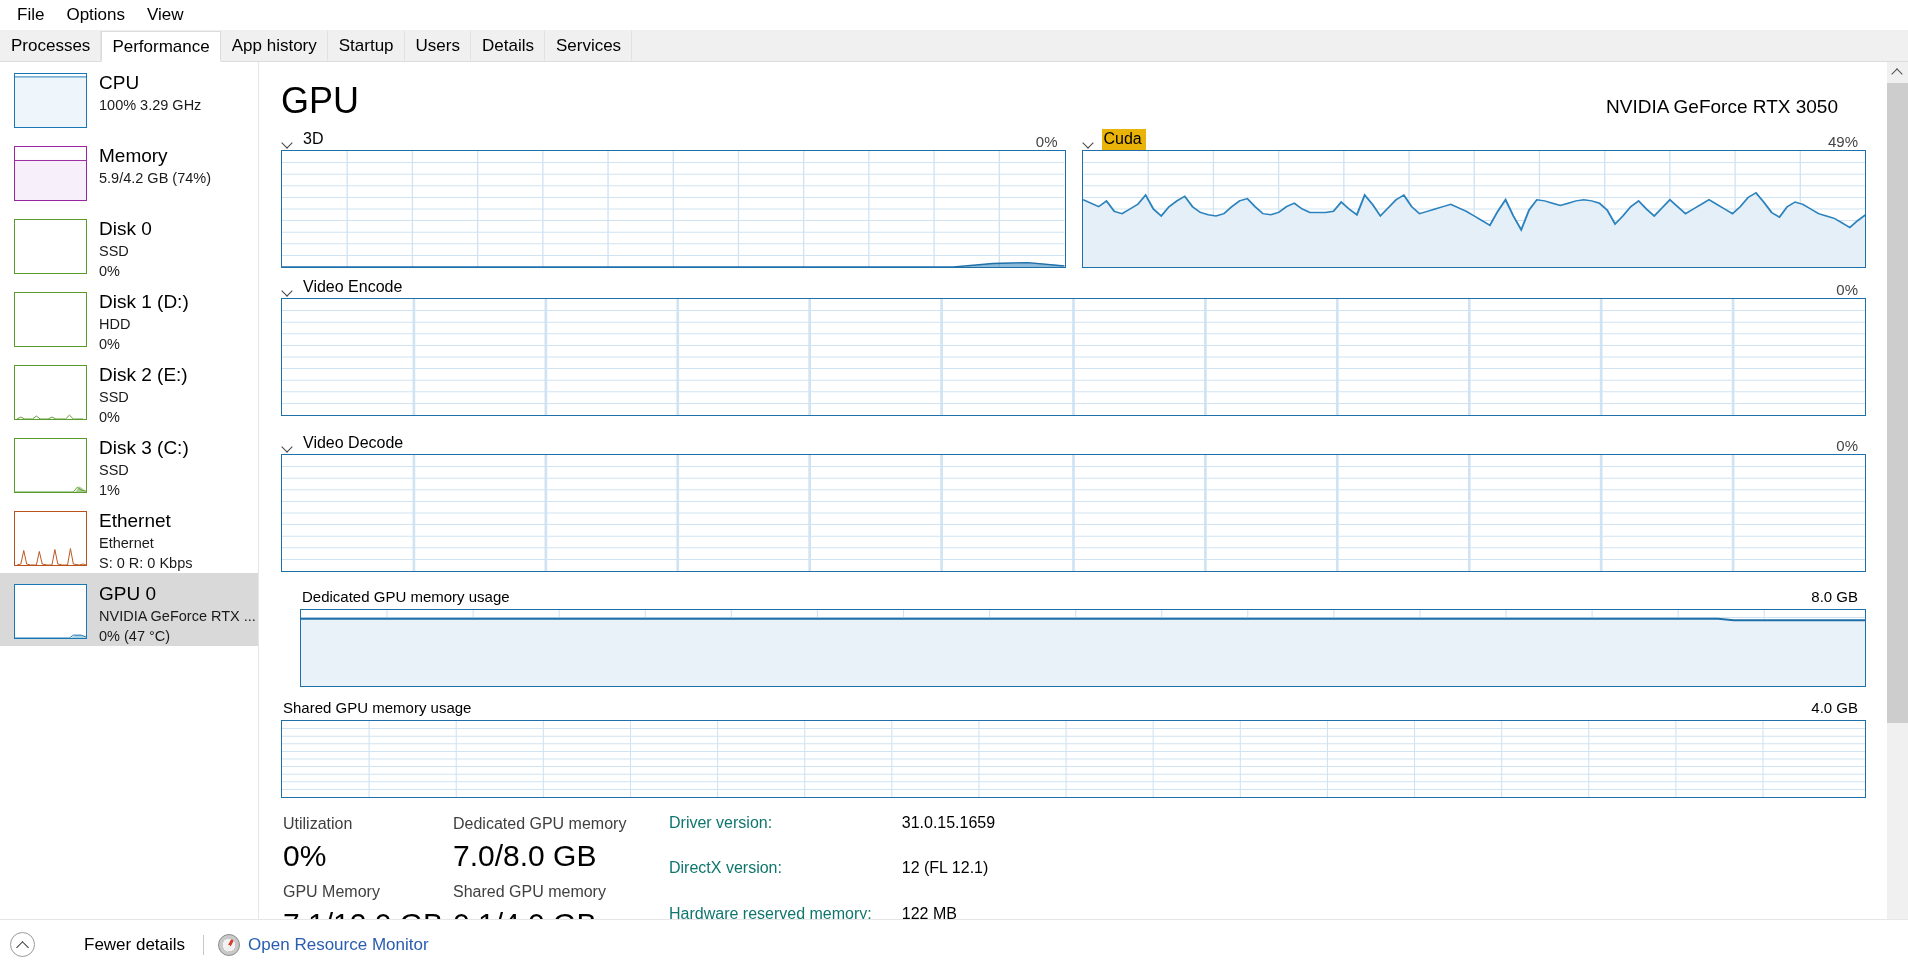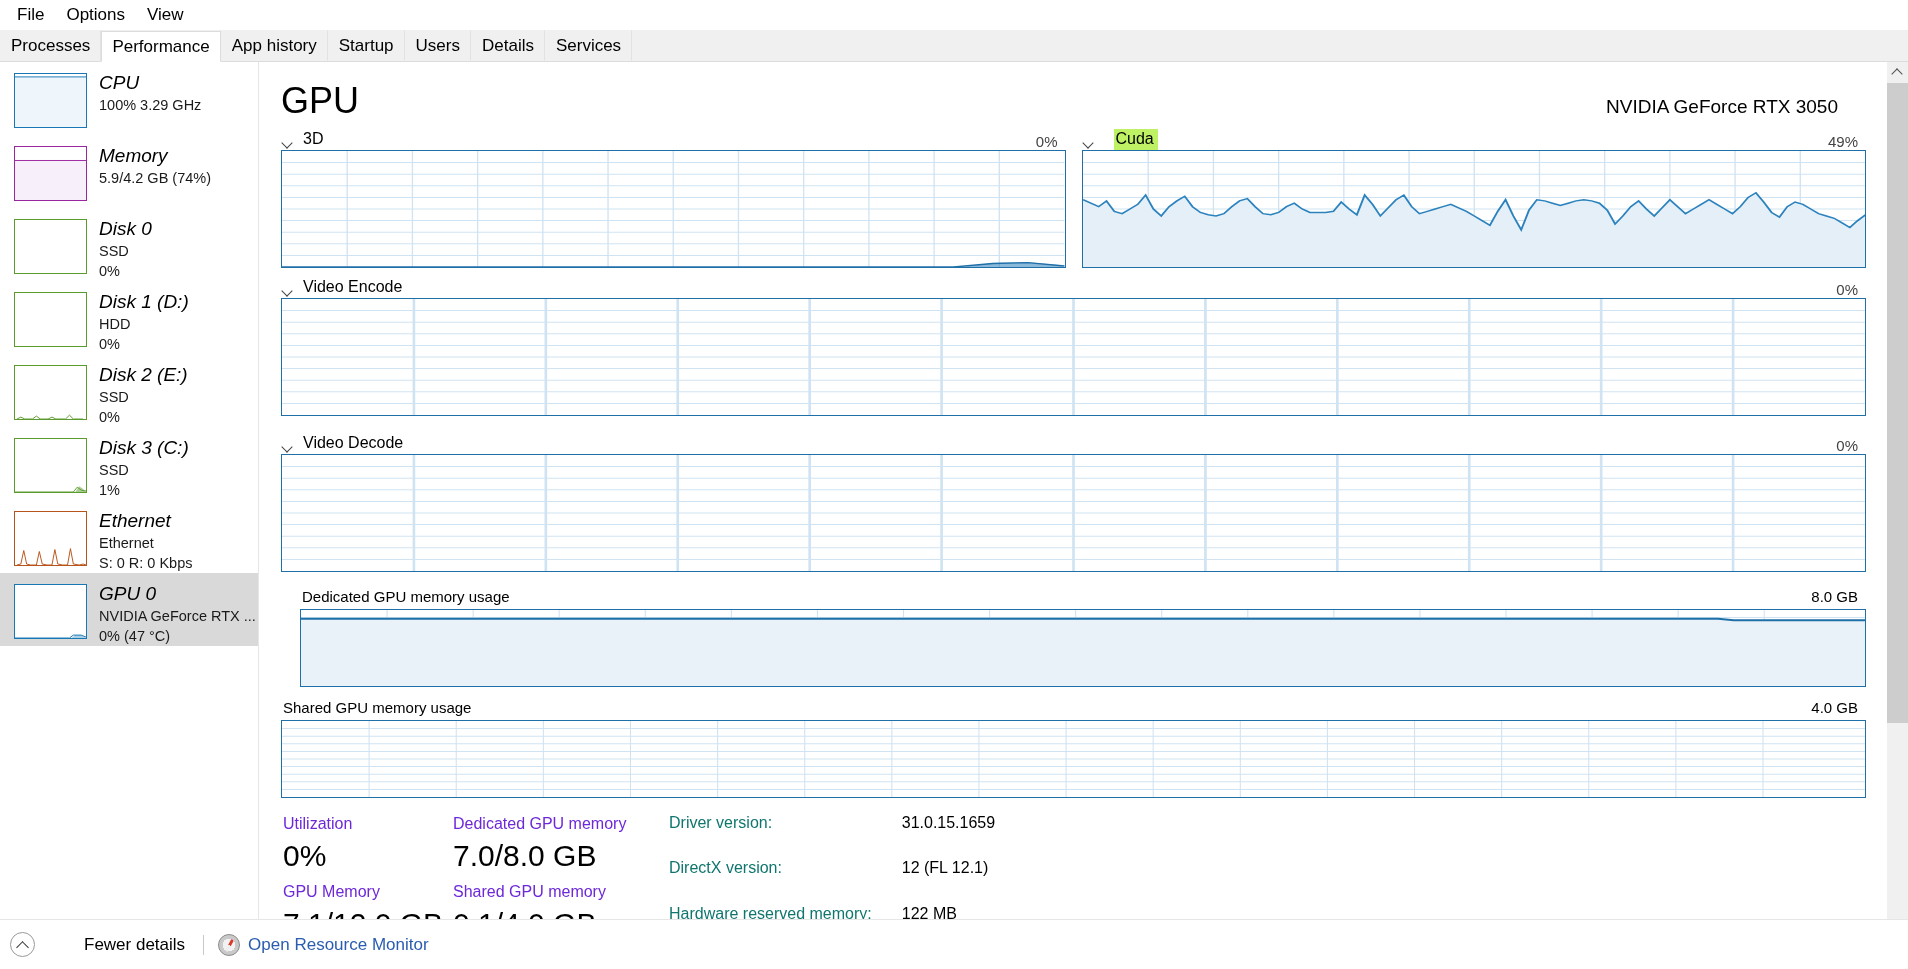--- a/index.html
+++ b/index.html
@@ -97,21 +97,20 @@
     position: relative;
     overflow: hidden;
   }
   .thumb svg { display: block; width: 100%; height: 100%; }
   .side-text { padding-top: 0px; overflow: hidden; }
   .side-title {
     font-size: 19px;
     line-height: 24px;
     color: #000;
     white-space: nowrap;
-    font-style: italic;
   }
   .side-sub {
     font-size: 14.5px;
     line-height: 20px;
     color: #1a1a1a;
     white-space: nowrap;
     overflow: hidden;
     text-overflow: ellipsis;
     max-width: 165px;
   }
@@ -167,21 +166,21 @@
   .chev::before {
     content: "";
     position: absolute;
     left: 2px; top: 3px;
     width: 7px; height: 7px;
     border-right: 1.6px solid #444;
     border-bottom: 1.6px solid #444;
     transform: rotate(45deg);
   }
   .g-name { cursor: default; padding: 1px 4px 2px 2px; }
-  .g-name.hovered { background: #bef264; margin-left: 12px; }
+  .g-name.hovered { background: #eab308; }
   .g-pct {
     margin-left: auto;
     font-size: 15px;
     color: #444;
     padding-right: 8px;
   }
 
   .graph-box {
     border: 1px solid #1f6fa8;
     background: #ffffff;
@@ -206,21 +205,21 @@
 
   
   #stats {
     display: flex;
     padding: 14px 0 0 2px;
     font-size: 17px;
   }
   .stat-col { margin-right: 16px; }
   .stat-label {
     font-size: 16px;
-    color: #6d28d9;
+    color: #404040;
     line-height: 24px;
     white-space: nowrap;
   }
   .stat-value {
     font-size: 30px;
     line-height: 40px;
     color: #000;
     white-space: nowrap;
     margin-bottom: 4px;
   }

